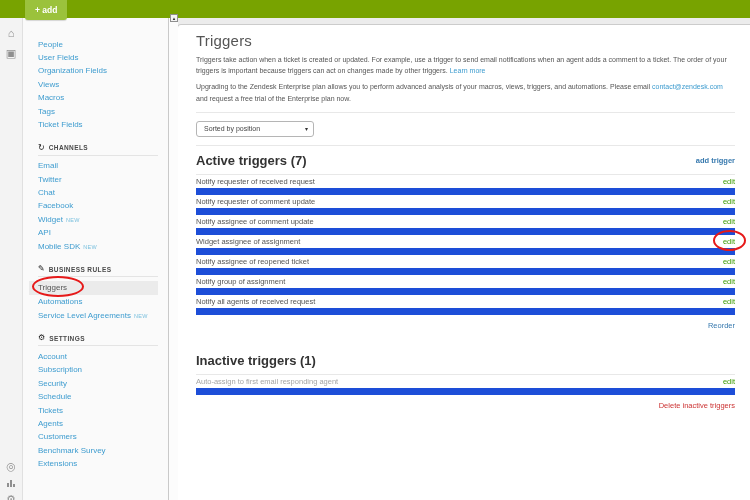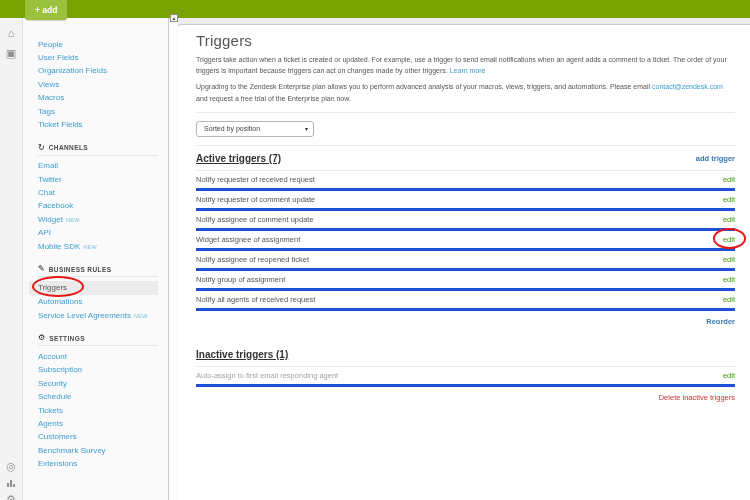--- a/index.html
+++ b/index.html
@@ -49,24 +49,24 @@
   .intro { font-size:7px; line-height:1.6; color:#555; margin-top:5px; max-width:545px; }
   a.blue-link { color:#3e9ccf; text-decoration:none; cursor:pointer; }
   .hr { border-bottom:1px solid #e8e8e8; }
   .hr1 { margin-top:8px; }
   #sort-dropdown { margin:8px 0; width:118px; height:16px; border:1px solid #b5b5b5; border-radius:3px;
                    background:#fff; display:flex; align-items:center; justify-content:space-between;
                    padding:0 5px 0 7px; font-size:7px; color:#444; cursor:pointer; }
   #sort-dropdown .caret { font-size:6px; color:#333; }
   .section-head { display:flex; justify-content:space-between; align-items:center; padding:7px 0 6px;
                   border-bottom:1px solid #e8e8e8; }
-  .section-title { font-size:10px; font-weight:bold; color:#333;text-decoration:underline; }
+  .section-title { font-size:13px; font-weight:bold; color:#333; }
   .action-blue { font-size:7.5px; font-weight:bold; color:#3779ae; text-decoration:none; cursor:pointer; }
   .trigger-row { display:flex; justify-content:space-between; align-items:center; height:20px;
-                 border-bottom:3px solid #1d4ed8; font-size:7.5px; color:#555; }
+                 border-bottom:7px solid #1d4ed8; font-size:7.5px; color:#555; }
   .trigger-row.inactive-row { color:#a5a5a5; }
   .edit-link { position:relative; color:#3c9a00; font-weight:normal; font-size:7.5px; text-decoration:none; cursor:pointer; }
   .right-row { text-align:right; padding:6px 0; font-size:7.5px; }
   .delete-link { color:#cc3333; text-decoration:none; cursor:pointer; font-size:7.5px; }
   .gap { height:10px; }
 
   
   .ellipse { position:absolute; border:2px solid #e61919; border-radius:50%; pointer-events:none; z-index:9; }
   #ellipse-triggers { left:3px; top:-5px; width:52px; height:21px; }
   #ellipse-edit { left:-10px; top:-7px; width:33px; height:21px; }
@@ -197,21 +197,21 @@
     <div class="trigger-row">
       <span>Notify group of assignment</span>
       <a class="edit-link">edit</a>
     </div>
     <div class="trigger-row">
       <span>Notify all agents of received request</span>
       <a class="edit-link">edit</a>
     </div>
 
     <div class="right-row">
-      <a class="action-blue" style="font-weight:bold;">Reorder</a>
+      <a class="action-blue" style="font-weight:normal;">Reorder</a>
     </div>
 
     <div class="gap"></div>
 
     <div class="section-head">
       <span class="section-title">Inactive triggers (1)</span>
     </div>
 
     <div class="trigger-row inactive-row">
       <span>Auto-assign to first email responding agent</span>

